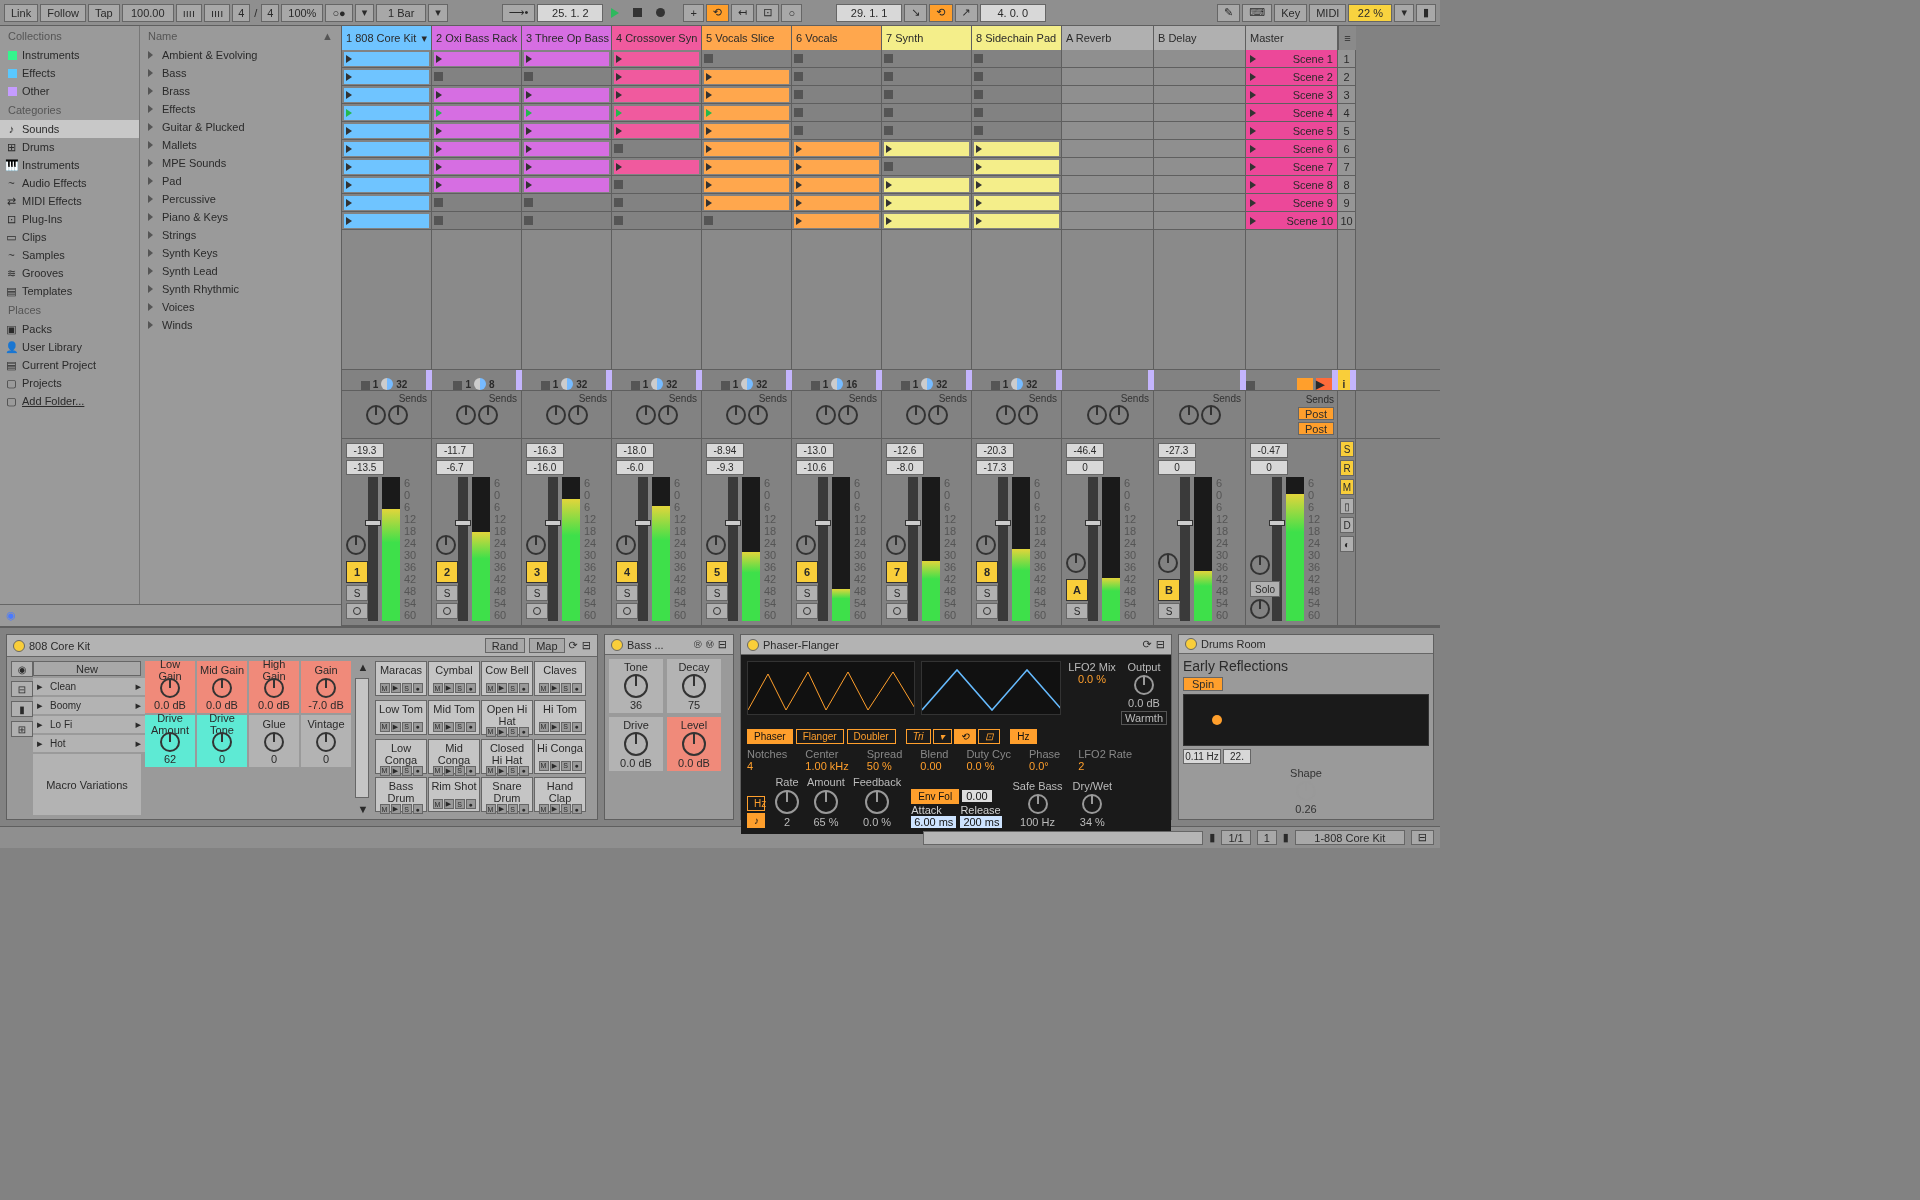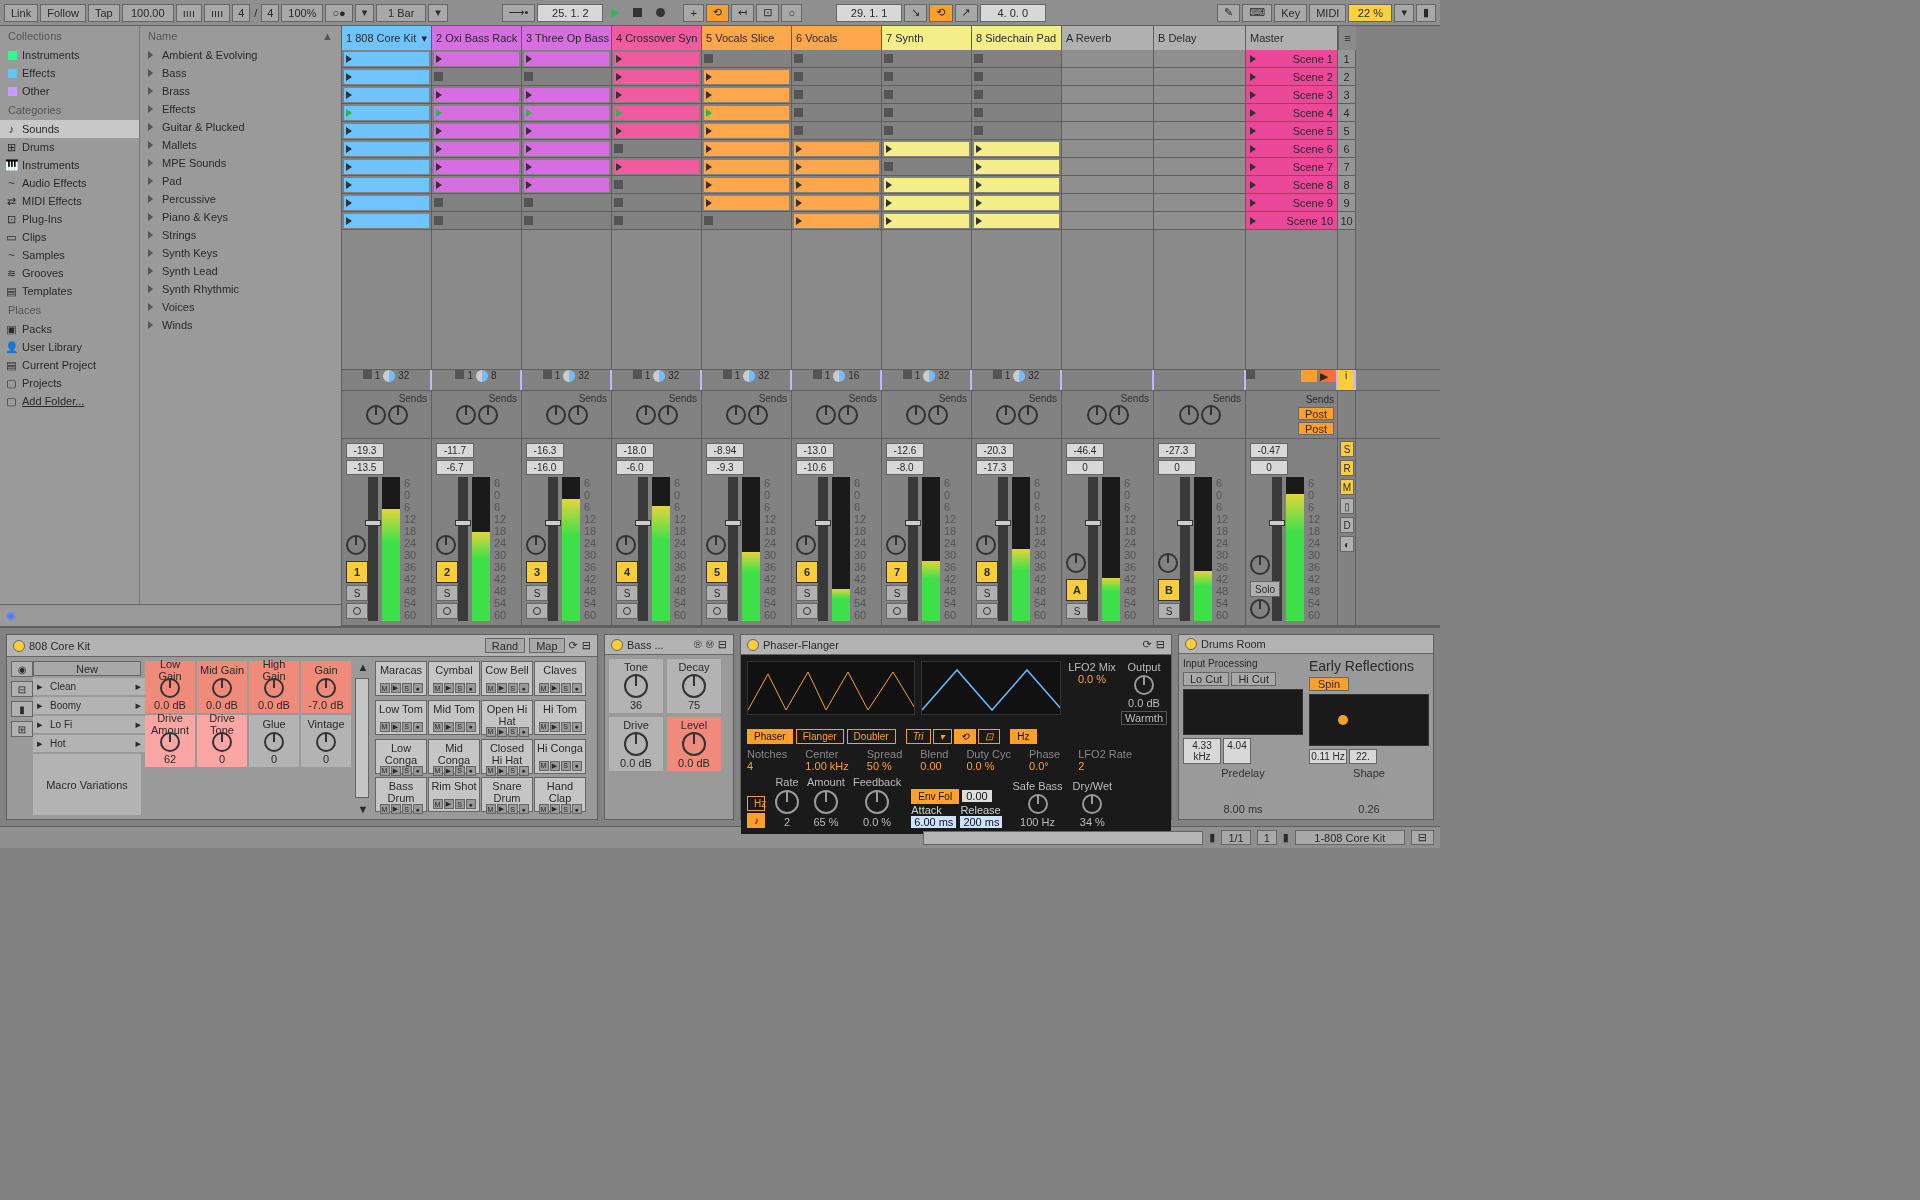--- a/index.html
+++ b/index.html
@@ -40,21 +40,21 @@
   .clip-tri.green { border-left-color:#24b84d; }
   .slot-stop { width:9px;height:9px;background:#555; }
   .scene-col { width:92px; }
   .scene-row { height:18px;border-bottom:1px solid #5f5f5f;display:flex;align-items:center;padding:0 4px;gap:4px;background:#ec4899; }
   .scene-numcol { width:18px; background:#969696; }
   .scene-num { height:18px;border-bottom:1px solid #5f5f5f;display:flex;align-items:center;justify-content:center; }
   .clip-spacer { flex:1; display:flex; }
   .spacer-col { border-right:1px solid #5f5f5f; background:#8a8a8a; }
   
   .io-row { height:22px; display:flex; border-top:1px solid #5f5f5f; border-bottom:1px solid #5f5f5f; }
-  .io-cell { border-right:2px solid #c4b5fd; display:flex;align-items:flex-start;justify-content:center;gap:3px;font-size:10px; }
+  .io-cell { border-right:6px solid #c4b5fd; display:flex;align-items:flex-end;justify-content:center;gap:3px;font-size:10px;font-weight:bold; }
   .sends-row { height:48px; display:flex; border-bottom:1px solid #5f5f5f; }
   .send-cell { border-right:1px solid #5f5f5f;display:flex;align-items:center;justify-content:center;gap:2px;position:relative; }
   .knob { width:24px;height:24px;border:2px solid #333;border-radius:50%;position:relative; }
   .knob::after { content:'';position:absolute;width:2px;height:10px;background:#333;left:50%;top:0;transform:translateX(-50%); }
   .knob.sm { width:20px;height:20px; }
   .knob.sm::after { height:8px; }
   .send-label { position:absolute; top:2px; right:4px; font-size:10px; color:#333; }
   
   .mixer-row { flex:1; display:flex; border-bottom:1px solid #5f5f5f; }
   .mix-cell { border-right:1px solid #5f5f5f; display:flex; flex-direction:column; padding:4px; gap:2px;position:relative; }
@@ -74,21 +74,21 @@
   .detail { height:200px; display:flex; gap:6px; padding:6px; background:#828282; border-top:2px solid #5f5f5f; }
   .device { background:#9a9a9a; border:1px solid #5f5f5f; display:flex; flex-direction:column; }
   .dev-title { background:#b3b3b3;padding:3px 6px;display:flex;align-items:center;gap:4px;font-size:11px;border-bottom:1px solid #666; }
   .dev-title .on { width:12px;height:12px;border-radius:50%;background:#f9ce3a;border:1px solid #666; }
   .dev-body { flex:1; padding:4px; display:flex; gap:4px; overflow:hidden; }
   .chain-list { width:112px; display:flex;flex-direction:column;gap:2px; }
   .chain-item { background:#b3b3b3; padding:2px 4px; display:flex;align-items:center;gap:3px;font-size:10px; }
   .macro-grid { display:grid; grid-template-columns:repeat(4,50px); gap:2px; }
   .macro { background:#b3b3b3; padding:2px; text-align:center; font-size:9px; display:flex;flex-direction:column;align-items:center;gap:1px; }
   .macro.red { background:#f08a7a; }
-  .macro.yellow { background:#fca5a5; }
+  .macro.yellow { background:#5eead4; }
   .drum-grid { display:grid; grid-template-columns:repeat(4,52px); gap:1px; }
   .drum-pad { background:#c5c5c5; border:1px solid #666; height:35px; padding:2px; font-size:9px; text-align:center; display:flex;flex-direction:column;justify-content:space-between; }
   .pad-btns { display:flex; gap:1px; justify-content:center; }
   .pad-btn { width:10px;height:10px;background:#999;border:1px solid #666;font-size:7px;display:flex;align-items:center;justify-content:center; }
   .phaser-body { background:#1a1a1a; color:#d0d0d0; flex:1; padding:6px; display:flex; flex-direction:column; gap:4px; }
   .ph-wave { height:54px; background:#111; border:1px solid #333; position:relative; }
   .ph-btns { display:flex; gap:3px; }
   .ph-btn { border:1px solid #ff9f2c; color:#ff9f2c; padding:1px 6px; font-size:10px; }
   .ph-btn.active { background:#ff9f2c; color:#111; }
   .ph-params { display:flex; gap:18px; font-size:10px; }
@@ -1581,37 +1581,20 @@
     </div>
   </div>
 
   <div class="device" style="flex:1;">
     <div class="dev-title">
       <div class="on"></div>
       <span>Drums Room</span>
     </div>
     <div class="dev-body" style="gap:6px;">
       <div style="flex:1;display:flex;flex-direction:column;gap:3px;">
-        <div style="font-size:10px;">Input Processing</div>
-        <div style="display:flex;gap:2px;">
-          <div class="tbtn" style="height:14px;">Lo Cut</div>
-          <div class="tbtn" style="height:14px;">Hi Cut</div>
-        </div>
-        <div style="height:64px;background:#1a1a1a;border:1px solid #333;"></div>
-        <div style="display:flex;gap:2px;font-size:9px;">
-          <div class="db-box">4.33 kHz</div>
-          <div class="db-box" style="width:28px;">4.04</div>
-        </div>
-        <div class="ph-knob" style="color:#333;">
-            <div>Predelay</div>
-            <div class="knob sm"></div>
-            <div>8.00 ms</div>
-          </div>
-      </div>
-      <div style="flex:1;display:flex;flex-direction:column;gap:3px;">
         <div style="font-size:14px;">Early Reflections</div>
         <div class="tbtn orange" style="height:14px;width:40px;">Spin</div>
         <div style="height:64px;background:#1a1a1a;border:1px solid #333;position:relative;">
           <div style="position:absolute;width:10px;height:10px;border-radius:50%;background:#ff9f2c;left:28px;top:20px;"></div>
         </div>
         <div style="display:flex;gap:2px;font-size:9px;">
           <div class="db-box">0.11 Hz</div>
           <div class="db-box" style="width:28px;">22.</div>
         </div>
         <div class="ph-knob" style="color:#333;">

